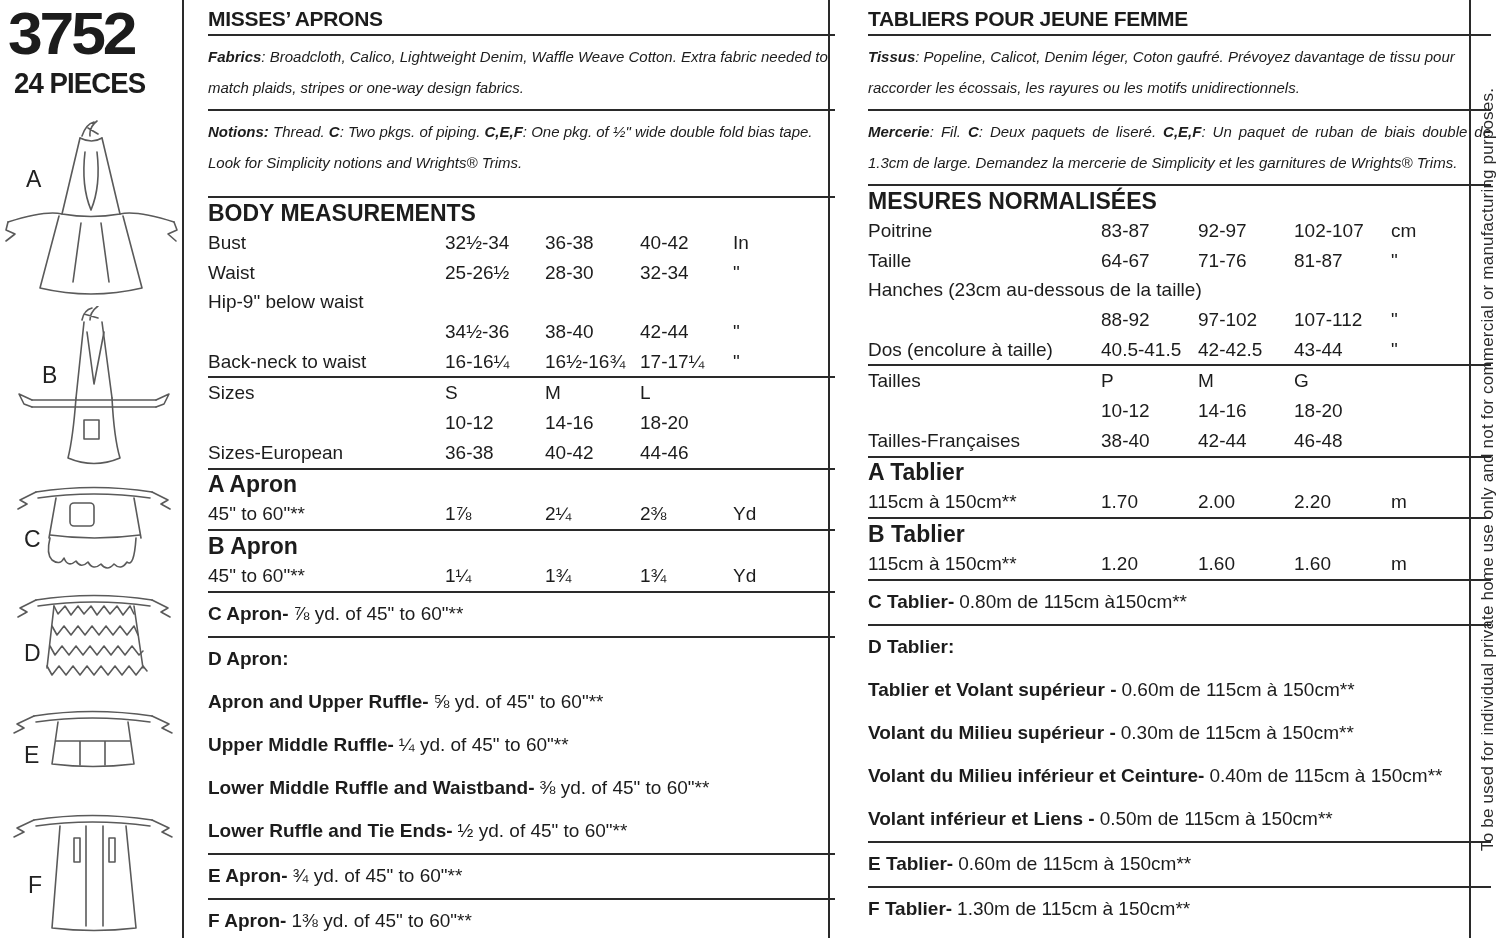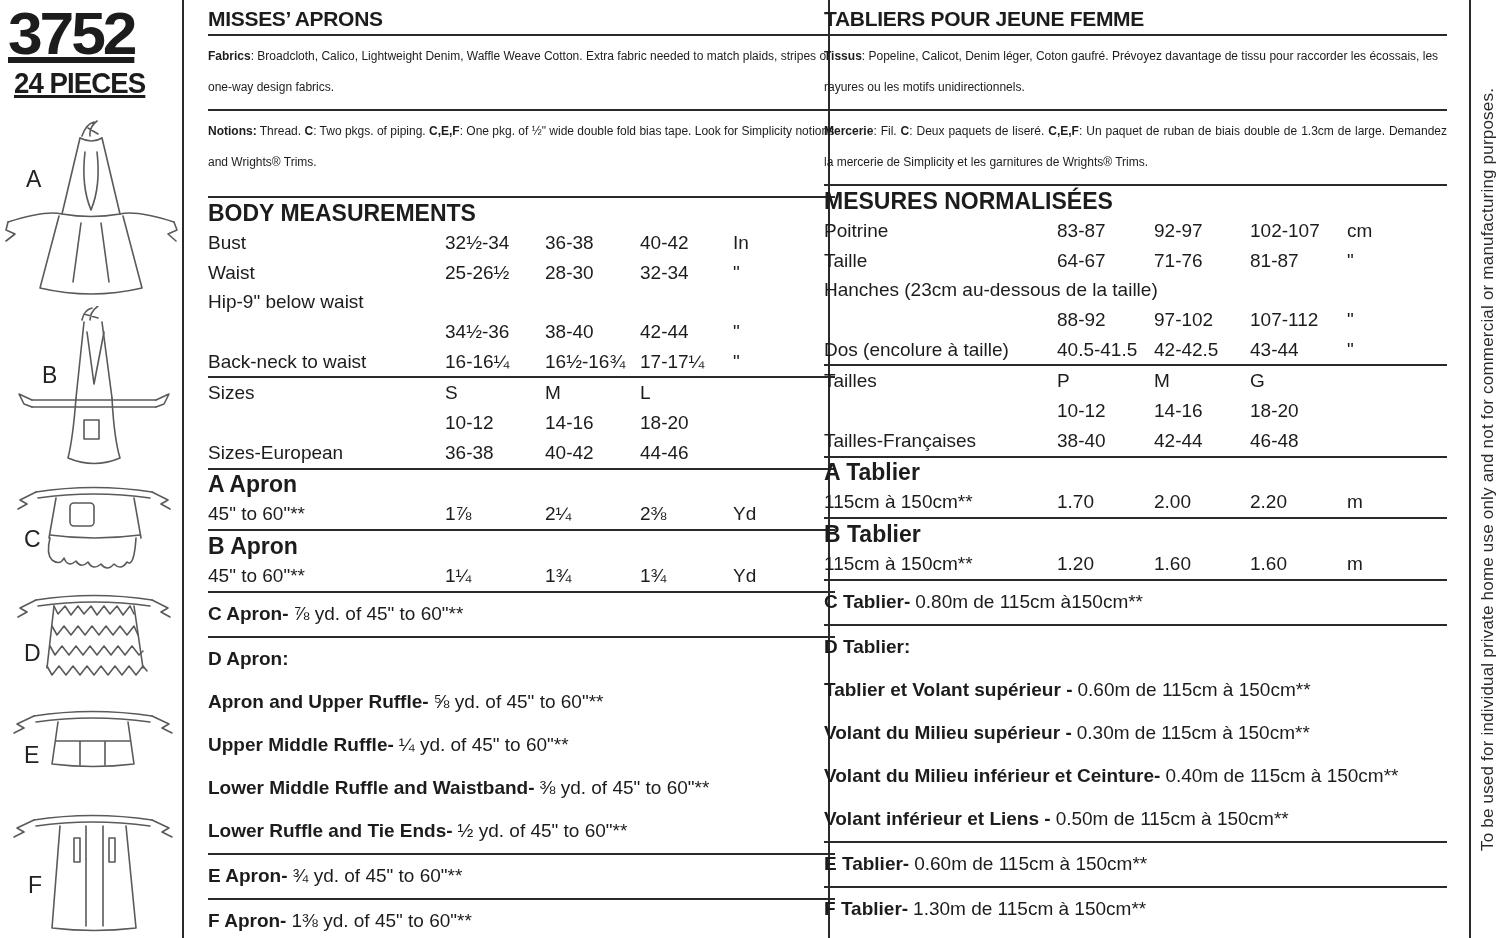--- a/index.html
+++ b/index.html
@@ -1,33 +1,33 @@
 <!DOCTYPE html>
 <html><head>
 <meta charset="utf-8">
 <style>
   html,body{margin:0;padding:0;background:#ffffff;}
   body{width:1500px;height:938px;position:relative;overflow:hidden;
        font-family:"Liberation Sans","DejaVu Sans",sans-serif;color:#1c1c1c;}
   .vrule{position:absolute;top:0;height:938px;background:#2a2a2a;}
-  .sidebar{position:absolute;left:0;top:0;width:182px;height:761px;text-decoration:underline;}
+  .sidebar{position:absolute;left:0;top:0;width:182px;height:761px;}
   .pattern-number{font-weight:900;font-size:60px;letter-spacing:-3px;
       line-height:1;margin:4px 0 0 8px;transform:scaleX(1.04);transform-origin:left;}
   .pieces{font-size:30px;font-weight:600;letter-spacing:-1px;margin:2px 0 0 14px;
       transform:scaleX(0.92);transform-origin:left;}
   .sketch{position:absolute;}
   .sketch svg{display:block;}
   .view-label{position:absolute;font-size:23px;color:#222;}
   .col{position:absolute;top:0;}
   .col-en{left:208px;width:627px;}
-  .col-fr{left:824px;width:623px;}
+  .col-fr{left:868px;width:623px;}
   .doc-title{font-size:21px;font-weight:bold;height:30px;display:flex;
       align-items:center;letter-spacing:-0.3px;}
   .rule{border-top:2px solid #2a2a2a;height:0;}
-  .para{font-size:12px;line-height:31px;padding:5px 0 6px 0;}
+  .para{font-size:15px;line-height:31px;padding:5px 0 6px 0;font-style:italic;}
   .para.justify{text-align:justify;}
   .spacer-en{height:12px;}
   .spacer-fr{height:0px;}
   .sec-title{font-size:23px;font-weight:bold;height:30px;display:flex;align-items:center;}
   .trow{display:grid;height:29.7px;align-items:center;font-size:19px;}
   .col-en .trow{grid-template-columns:237px 100px 95px 93px 1fr;}
   .col-fr .trow{grid-template-columns:233px 97px 96px 97px 1fr;}
   .trow .lbl{font-weight:normal;white-space:nowrap;}
   .trow .hdr{font-weight:normal;}
   .trow span{white-space:nowrap;}

